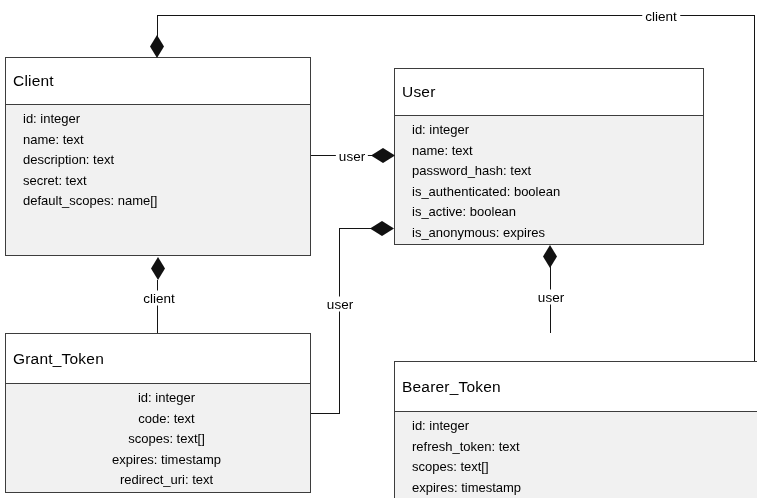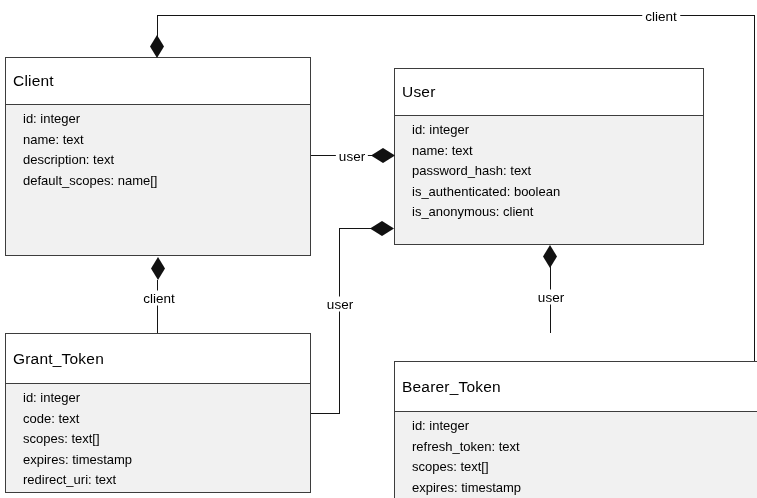--- a/index.html
+++ b/index.html
@@ -75,36 +75,38 @@
   <div class="hline" style="left:339px;top:228px;width:35px;"></div>
 
   <div class="vline" style="left:550px;top:266px;height:67px;"></div>
 
   <div class="entity" style="left:5px;top:57px;width:306px;height:199px;">
     <div class="entity-title" style="height:47px;">Client</div>
     <div class="entity-body">
       <div>id: integer</div>
       <div>name: text</div>
       <div>description: text</div>
+      <div>secret: text</div>
       <div>default_scopes: name[]</div>
     </div>
   </div>
 
   <div class="entity" style="left:394px;top:68px;width:310px;height:177px;">
     <div class="entity-title" style="height:47px;">User</div>
     <div class="entity-body">
       <div>id: integer</div>
       <div>name: text</div>
       <div>password_hash: text</div>
       <div>is_authenticated: boolean</div>
-      <div>is_anonymous: client</div>
+      <div>is_active: boolean</div>
+      <div>is_anonymous: expires</div>
     </div>
   </div>
 
-  <div class="entity" style="left:5px;top:333px;width:306px;height:160px;">
+  <div class="entity" style="left:5px;top:333px;width:306px;height:160px;text-align:center;">
     <div class="entity-title" style="height:50px;">Grant_Token</div>
     <div class="entity-body">
       <div>id: integer</div>
       <div>code: text</div>
       <div>scopes: text[]</div>
       <div>expires: timestamp</div>
       <div>redirect_uri: text</div>
     </div>
   </div>
 

